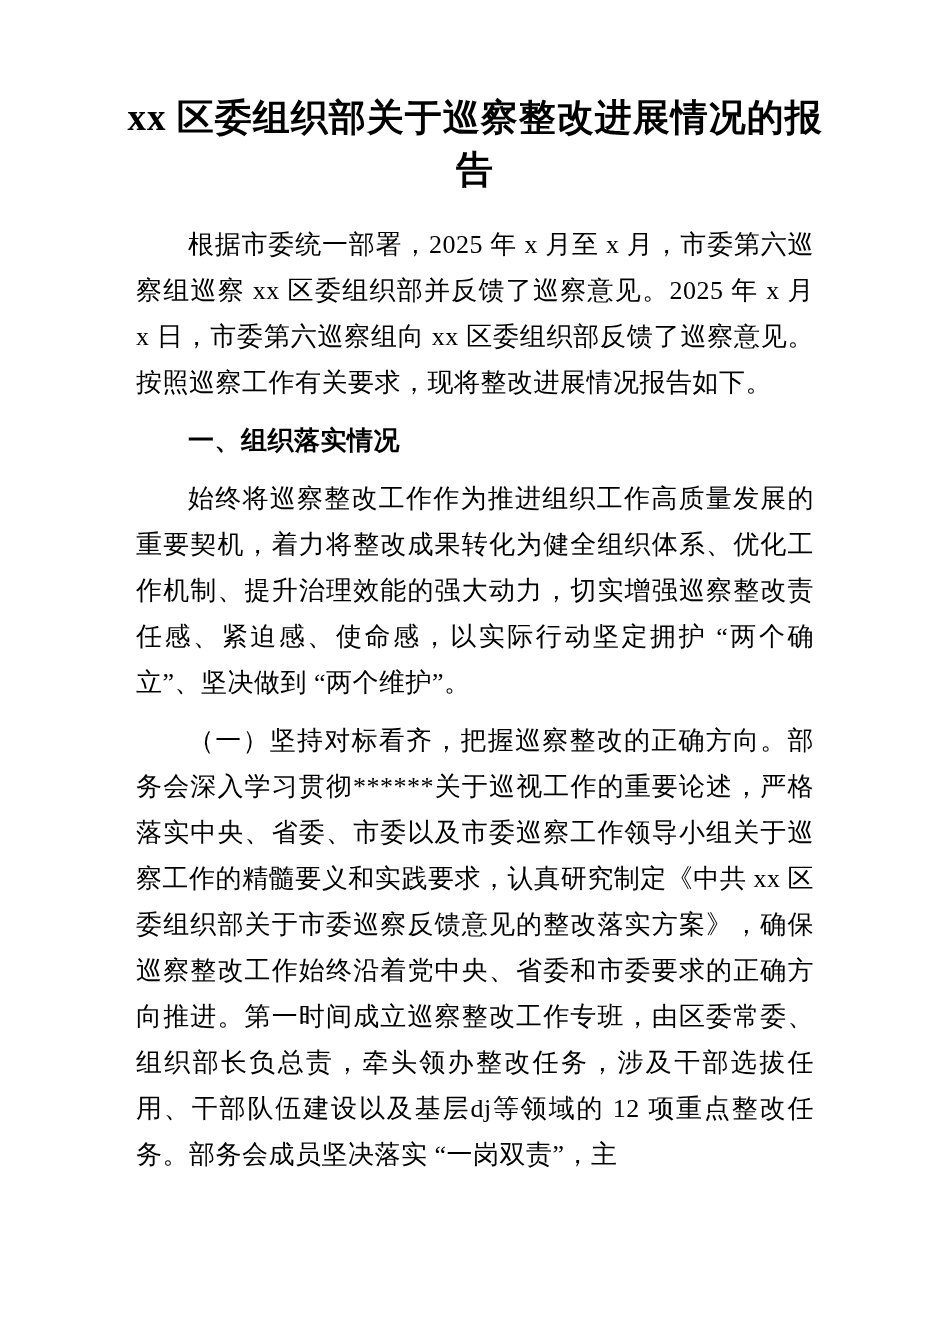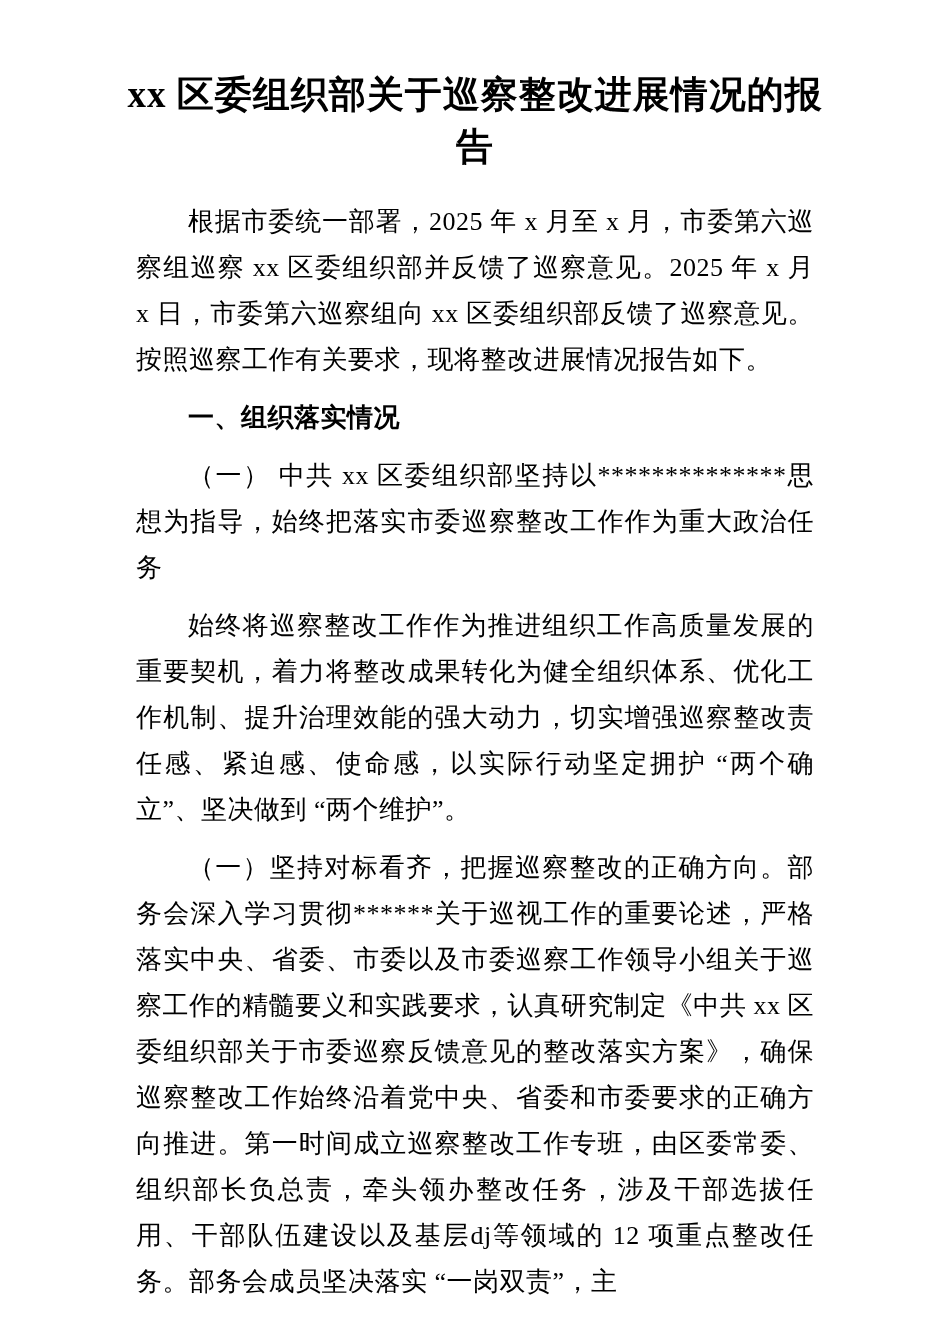--- a/index.html
+++ b/index.html
@@ -6,21 +6,21 @@
     margin: 0;
     padding: 0;
     background: #ffffff;
   }
   .page {
     position: relative;
     width: 950px;
     height: 1344px;
     background: #ffffff;
     box-sizing: border-box;
-    padding: 69px 124px 0 124px;
+    padding: 92px 124px 0 124px;
     overflow: hidden;
     font-family: "Liberation Serif", "DejaVu Serif", serif;
     color: #000000;
   }
   .doc-title {
     font-size: 37px;
     font-weight: bold;
     text-align: center;
     margin: 0 0 26px 0;
     line-height: 52px;
@@ -42,19 +42,18 @@
 <body>
 
 <div class="page">
   <h1 class="doc-title">xx 区委组织部关于巡察整改进展情况的报告</h1>
 
   <div>
     <p class="para">根据市委统一部署，2025 年 x 月至 x 月，市委第六巡察组巡察 xx 区委组织部并反馈了巡察意见。2025 年 x 月 x 日，市委第六巡察组向 xx 区委组织部反馈了巡察意见。按照巡察工作有关要求，现将整改进展情况报告如下。</p>
 
     <p class="para heading">一、组织落实情况</p>
 
-    <p class="para">（一） 中共 xx 区委组织部坚持以**************思想为指导，始终把落实市委巡察整改工作作为重大政治任务</p>
 
     <p class="para">始终将巡察整改工作作为推进组织工作高质量发展的重要契机，着力将整改成果转化为健全组织体系、优化工作机制、提升治理效能的强大动力，切实增强巡察整改责任感、紧迫感、使命感，以实际行动坚定拥护 “两个确立”、坚决做到 “两个维护”。</p>
 
     <p class="para">（一）坚持对标看齐，把握巡察整改的正确方向。部务会深入学习贯彻******关于巡视工作的重要论述，严格落实中央、省委、市委以及市委巡察工作领导小组关于巡察工作的精髓要义和实践要求，认真研究制定《中共 xx 区委组织部关于市委巡察反馈意见的整改落实方案》，确保巡察整改工作始终沿着党中央、省委和市委要求的正确方向推进。第一时间成立巡察整改工作专班，由区委常委、组织部长负总责，牵头领办整改任务，涉及干部选拔任用、干部队伍建设以及基层dj等领域的 12 项重点整改任务。部务会成员坚决落实 “一岗双责”，主</p>
   </div>
 </div>
 
 </body></html>

